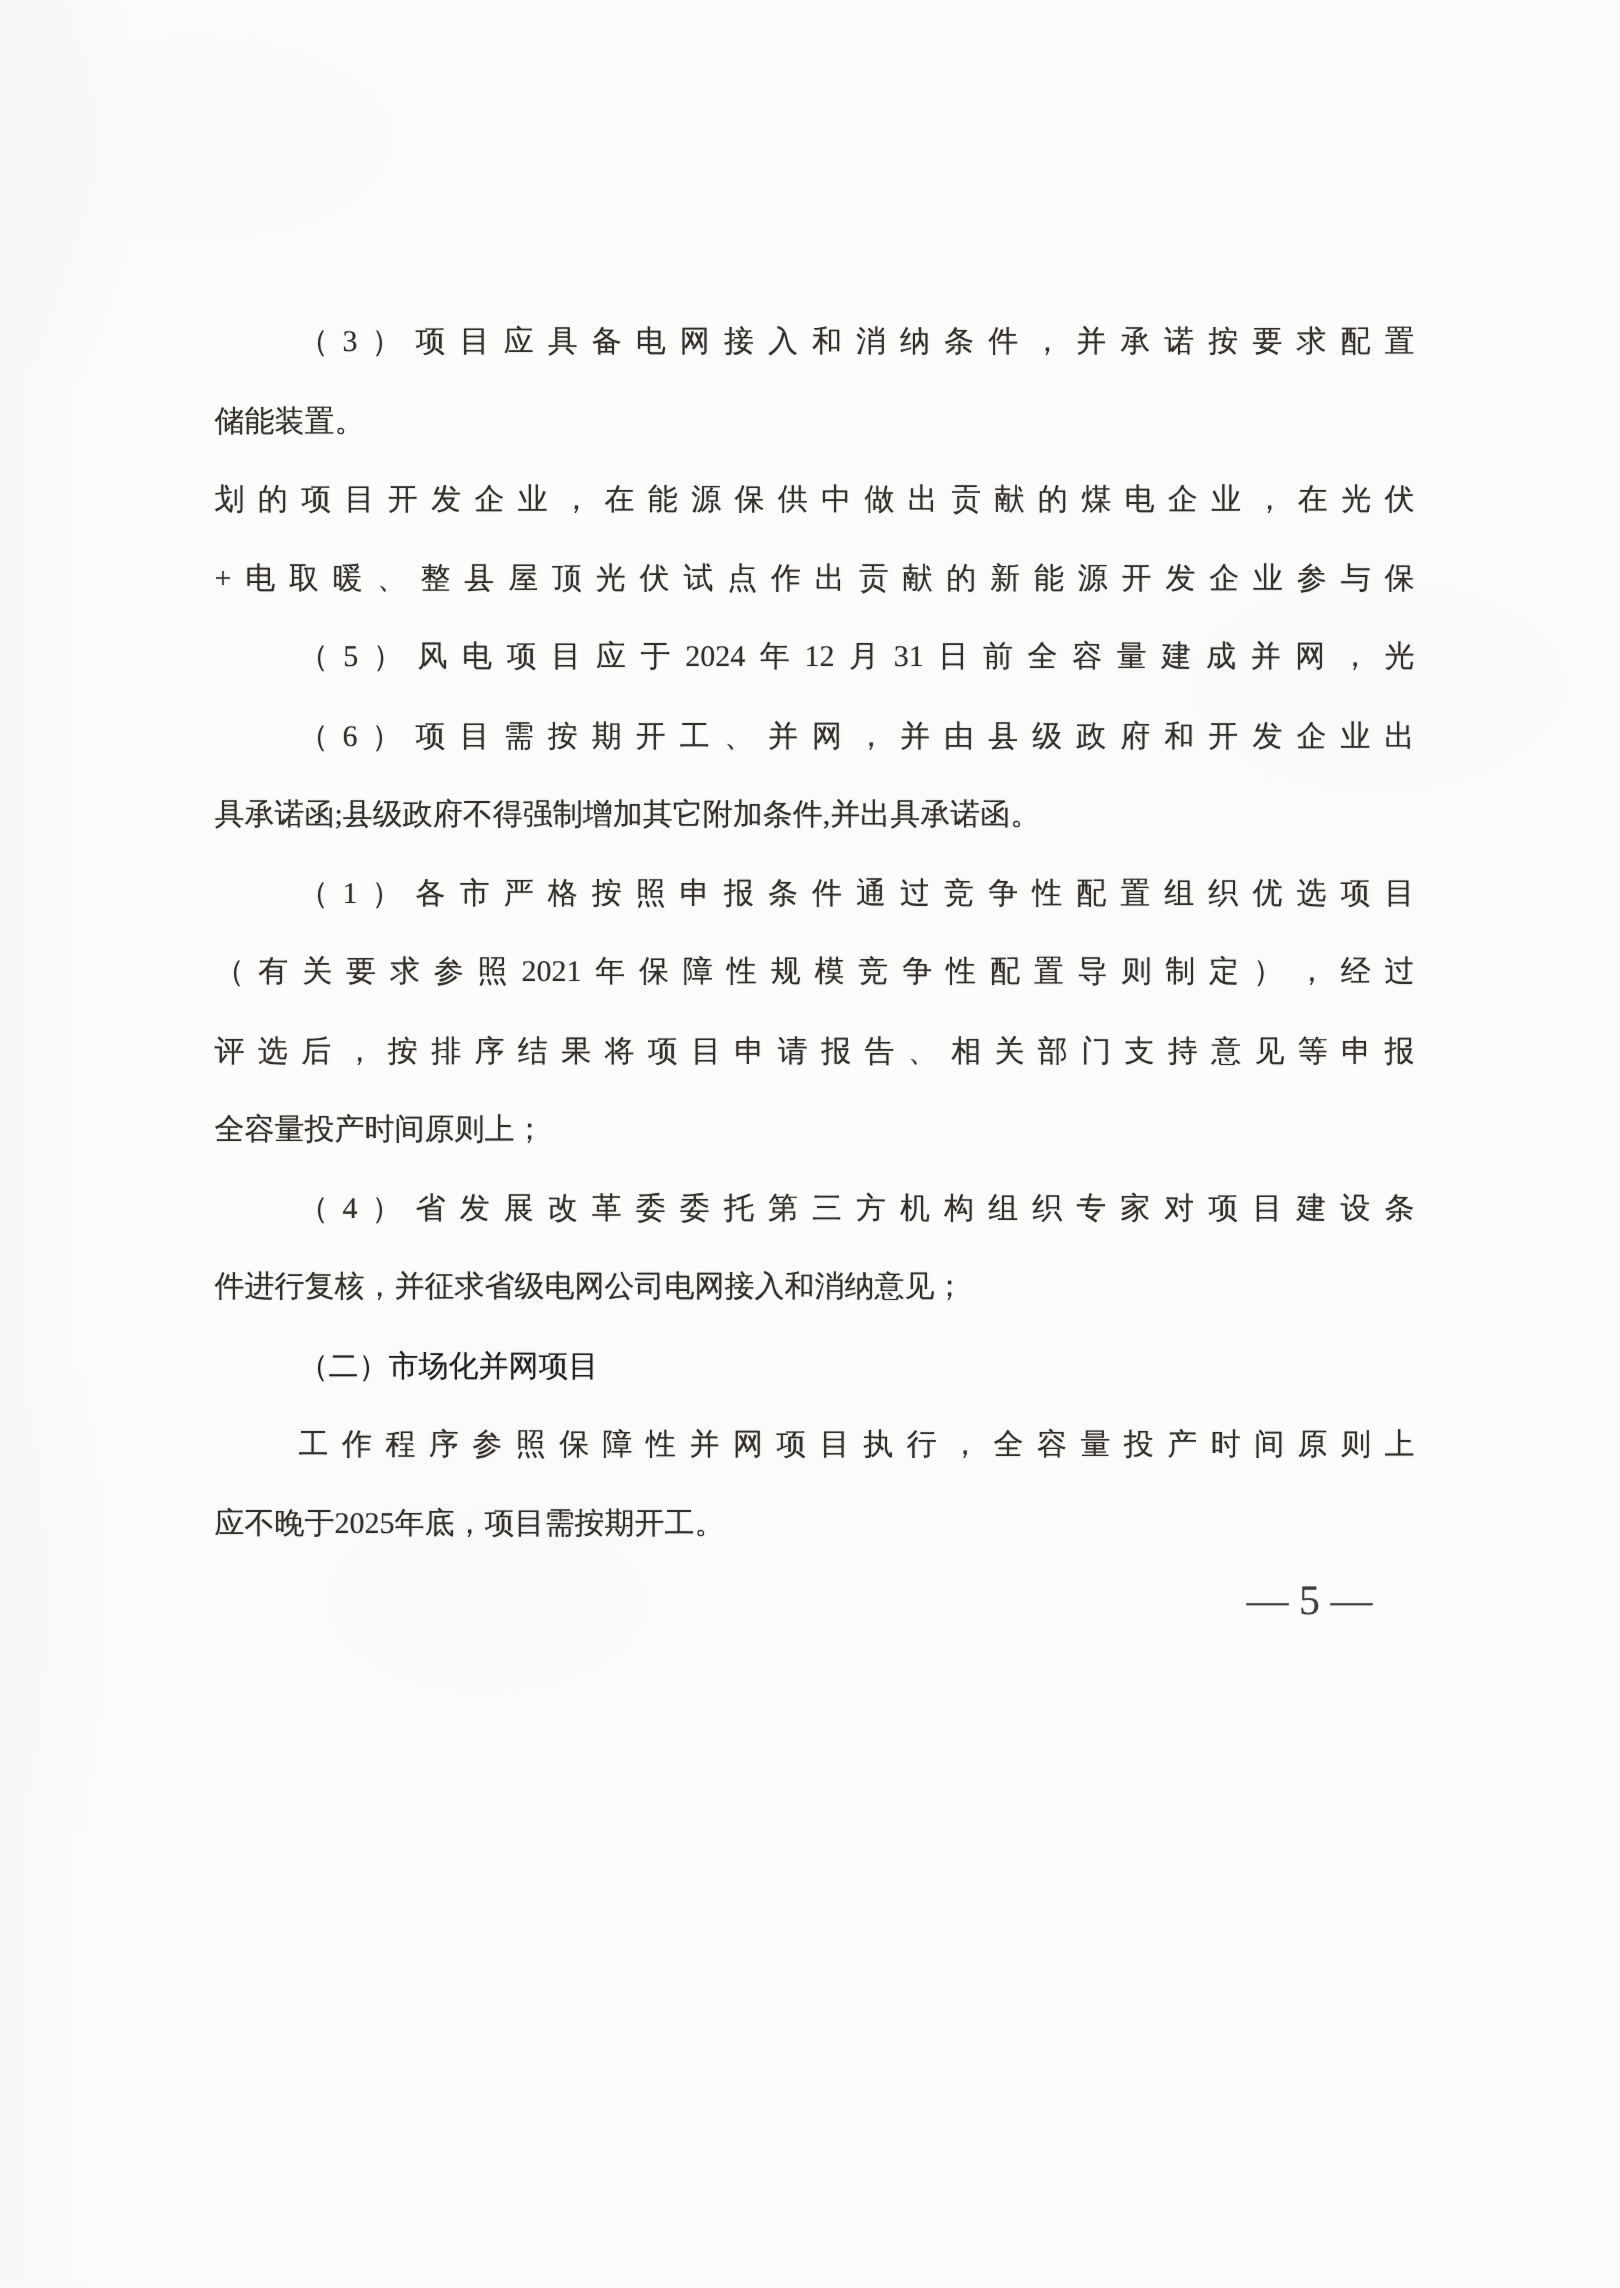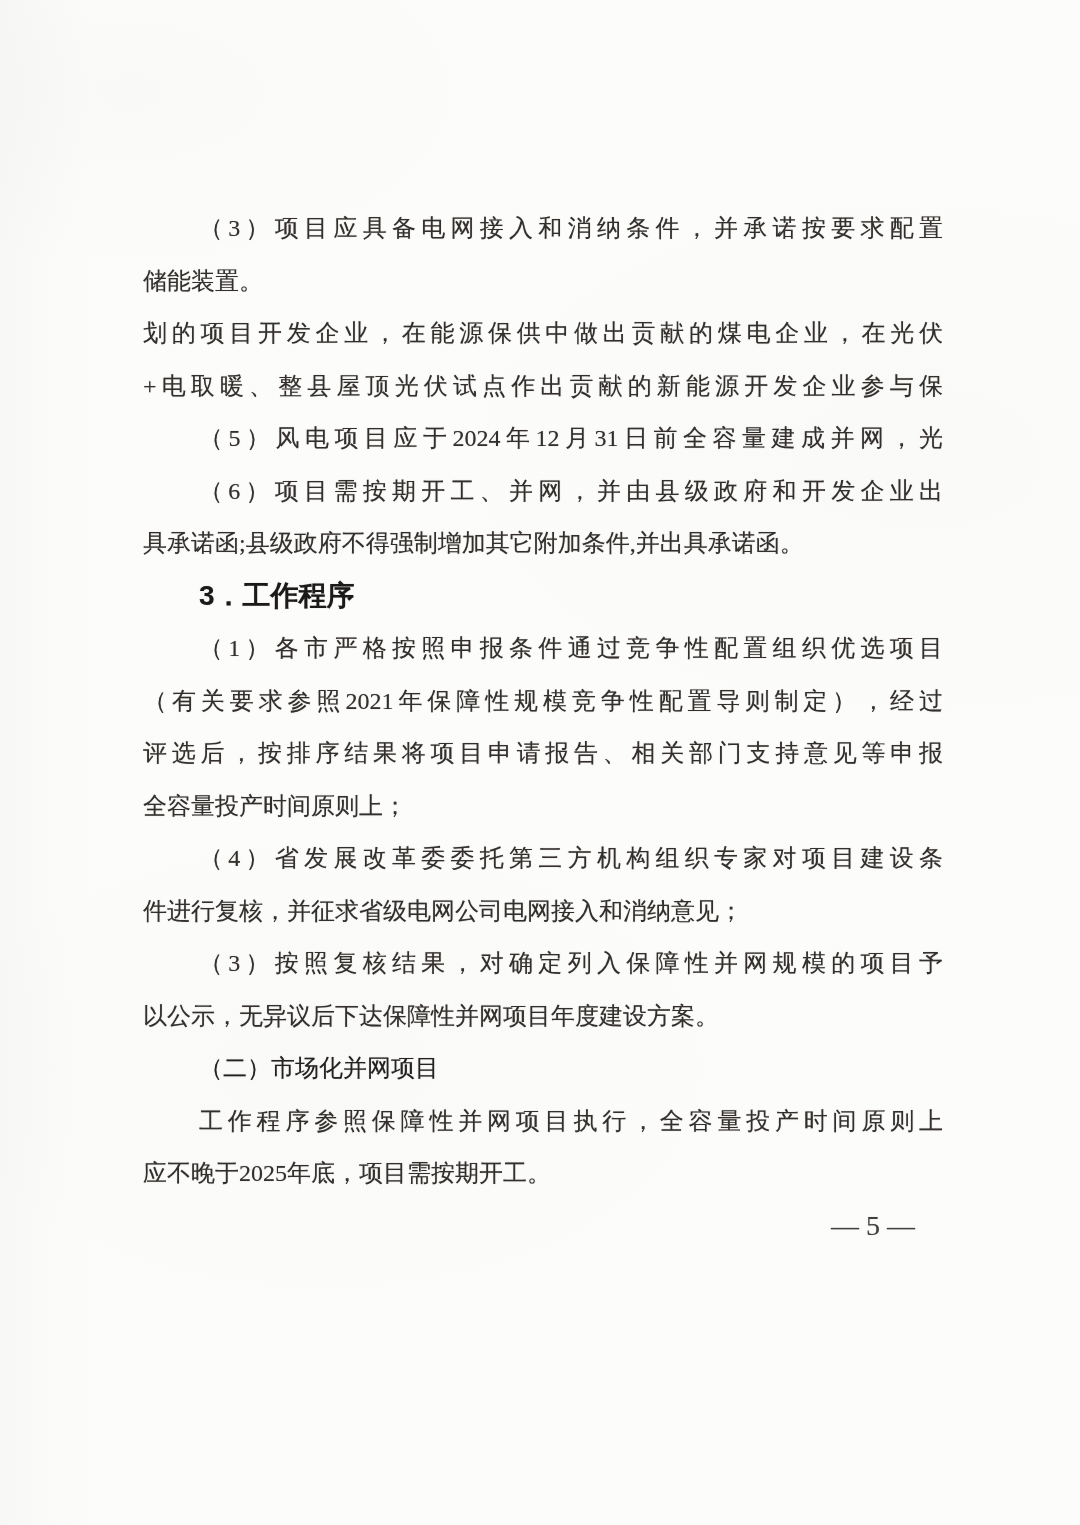--- a/index.html
+++ b/index.html
@@ -24,21 +24,21 @@
   }
   .content {
     padding-top: 202px;
     margin-left: 143px;
     width: 800px;
   }
   .para {
     margin: 0;
   }
   .line {
-    font-size: 24px;
+    font-size: 20px;
     line-height: 52.5px;
     letter-spacing: 0px;
     text-align: justify;
     text-align-last: justify;
     text-shadow: 0 0 1px rgba(70,65,60,0.45);
     white-space: normal;
   }
   .line.first {
     text-indent: 56px;
   }
@@ -80,36 +80,29 @@
         <div class="line">划的项目开发企业，在能源保供中做出贡献的煤电企业，在光伏</div>
         <div class="line">+电取暖、整县屋顶光伏试点作出贡献的新能源开发企业参与保</div>
       </div>
       <div class="para body">
         <div class="line first">（5）风电项目应于2024年12月31日前全容量建成并网，光</div>
       </div>
       <div class="para body">
         <div class="line first">（6）项目需按期开工、并网，并由县级政府和开发企业出</div>
         <div class="line last">具承诺函;县级政府不得强制增加其它附加条件,并出具承诺函。</div>
       </div>
-      <div class="para heading">
-        <div class="line first last">3．工作程序</div>
-      </div>
       <div class="para body">
         <div class="line first">（1）各市严格按照申报条件通过竞争性配置组织优选项目</div>
         <div class="line">（有关要求参照2021年保障性规模竞争性配置导则制定），经过</div>
         <div class="line">评选后，按排序结果将项目申请报告、相关部门支持意见等申报</div>
         <div class="line last">全容量投产时间原则上；</div>
       </div>
       <div class="para body">
         <div class="line first">（4）省发展改革委委托第三方机构组织专家对项目建设条</div>
         <div class="line last">件进行复核，并征求省级电网公司电网接入和消纳意见；</div>
-      </div>
-      <div class="para body">
-        <div class="line first">（3）按照复核结果，对确定列入保障性并网规模的项目予</div>
-        <div class="line last">以公示，无异议后下达保障性并网项目年度建设方案。</div>
       </div>
       <div class="para subheading">
         <div class="line first last">（二）市场化并网项目</div>
       </div>
       <div class="para body">
         <div class="line first">工作程序参照保障性并网项目执行，全容量投产时间原则上</div>
         <div class="line last">应不晚于2025年底，项目需按期开工。</div>
       </div>
     </div>
   <div class="page-number">— 5 —</div>

